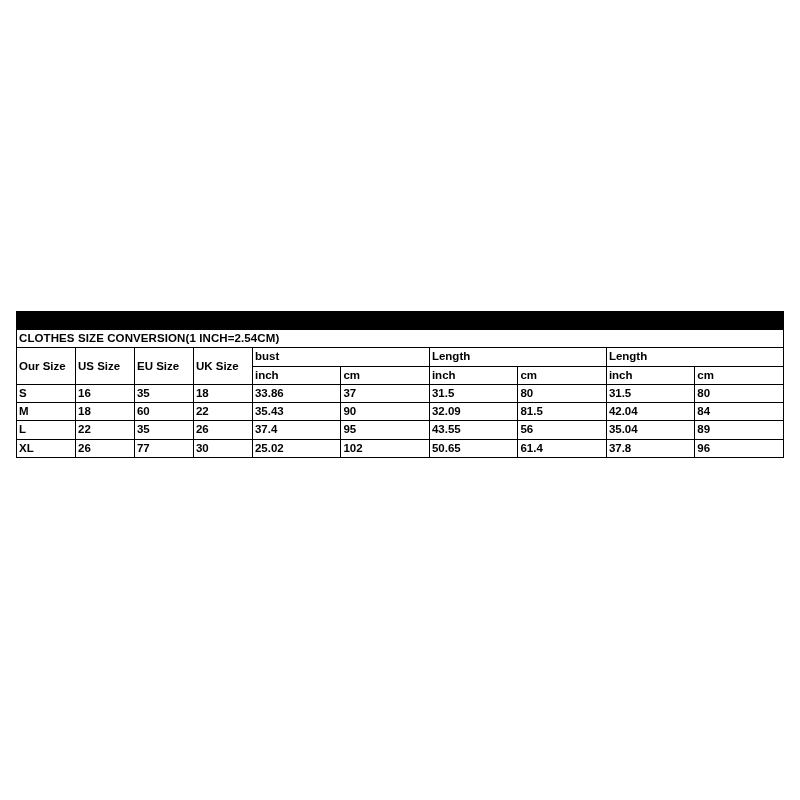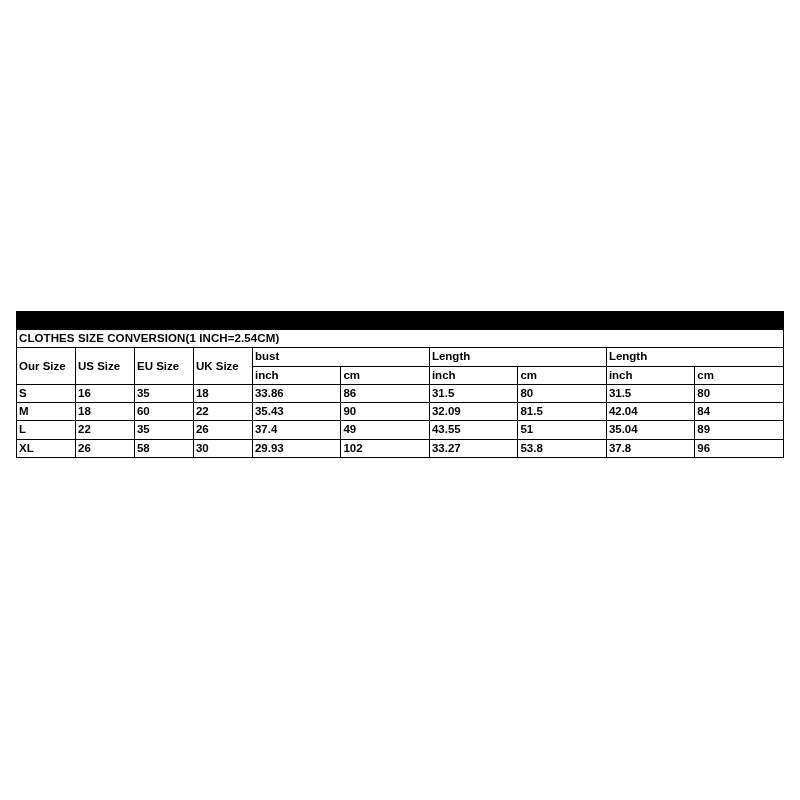--- a/index.html
+++ b/index.html
@@ -121,21 +121,21 @@
           <td>inch</td>
           <td>cm</td>
         </tr>
 
         <tr class="data-row">
           <td class="rowlabel">S</td>
           <td>16</td>
           <td>35</td>
           <td>18</td>
           <td>33.86</td>
-          <td>86</td>
+          <td>37</td>
           <td>31.5</td>
           <td>80</td>
           <td>31.5</td>
           <td>80</td>
         </tr>
 
         <tr class="data-row">
           <td class="rowlabel">M</td>
           <td>18</td>
           <td>60</td>
@@ -147,35 +147,35 @@
           <td>42.04</td>
           <td>84</td>
         </tr>
 
         <tr class="data-row">
           <td class="rowlabel">L</td>
           <td>22</td>
           <td>35</td>
           <td>26</td>
           <td>37.4</td>
-          <td>49</td>
+          <td>95</td>
           <td>43.55</td>
-          <td>51</td>
+          <td>56</td>
           <td>35.04</td>
           <td>89</td>
         </tr>
 
         <tr class="data-row">
           <td class="rowlabel">XL</td>
           <td>26</td>
-          <td>58</td>
+          <td>77</td>
           <td>30</td>
-          <td>29.93</td>
+          <td>25.02</td>
           <td>102</td>
-          <td>33.27</td>
-          <td>53.8</td>
+          <td>50.65</td>
+          <td>61.4</td>
           <td>37.8</td>
           <td>96</td>
         </tr>
       </tbody>
     </table>
   </div>
 </div>
 
 </body></html>

